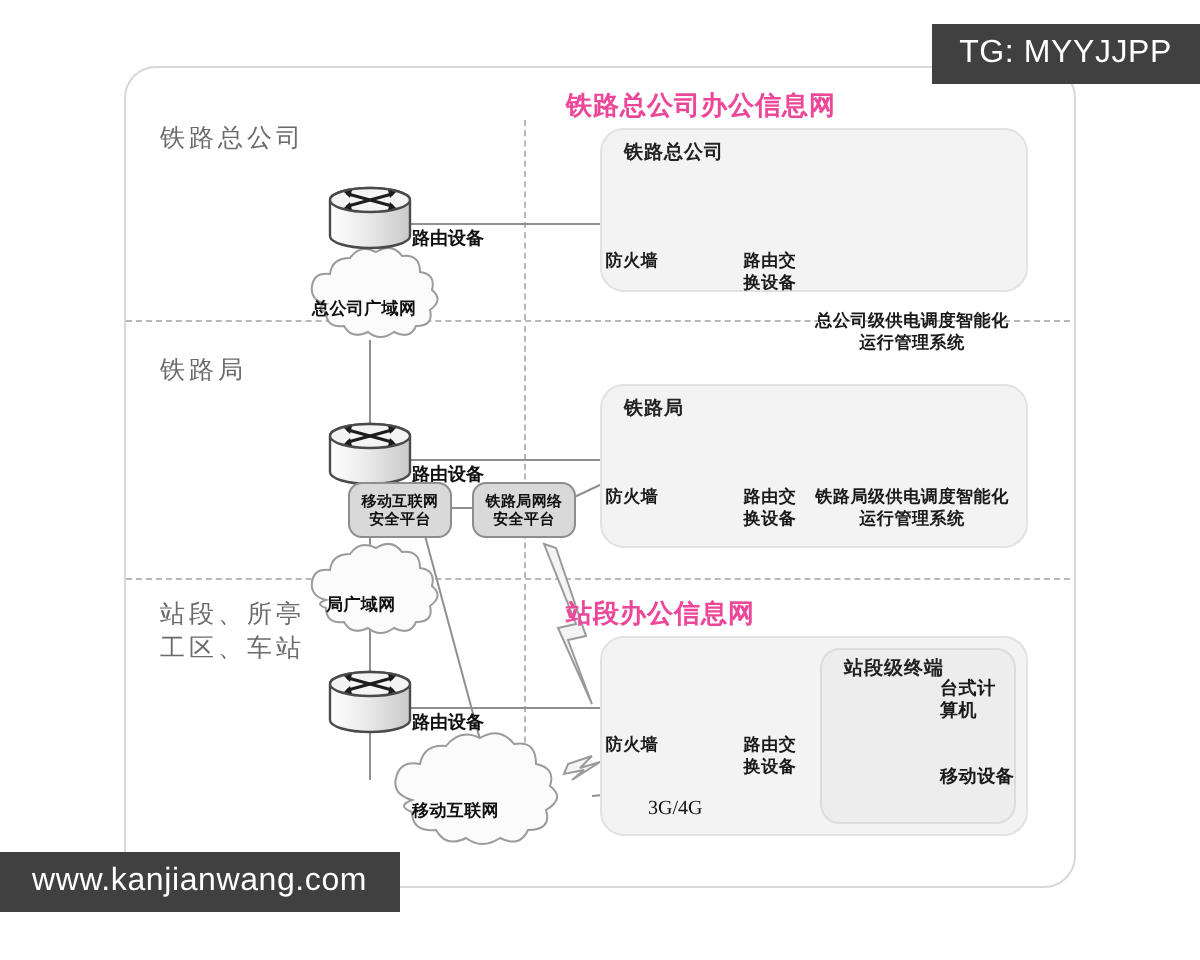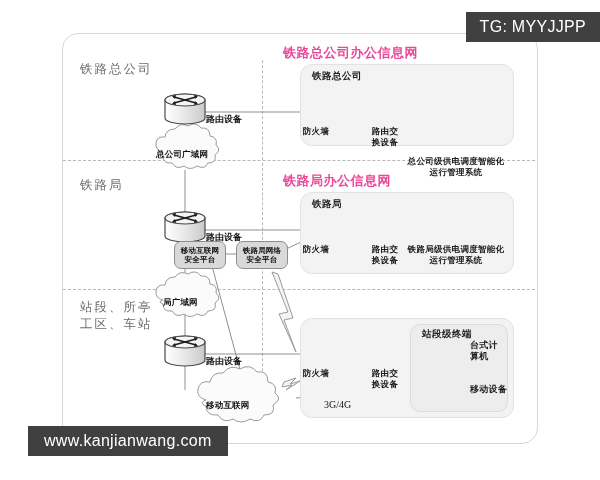--- a/index.html
+++ b/index.html
@@ -15,21 +15,21 @@
   
   .tag{
     position:absolute;
     background:#404040;
     color:#ffffff;
     font-family:"Liberation Sans",sans-serif;
     display:flex;align-items:center;justify-content:center;
     letter-spacing:.3px;
   }
   #tag-top{right:0;top:12px;height:30px;padding:0 14px;font-size:16px;}
-  #tag-bottom{left:0;bottom:24px;height:30px;padding:0 16px;font-size:16px;margin-left:28px;}
+  #tag-bottom{left:0;bottom:24px;height:30px;padding:0 16px;font-size:16px;}
 
   
   #outer-frame{
     position:absolute;left:62px;top:33px;width:474px;height:409px;
     border:1px solid #d8d8d8;border-radius:16px;background:#ffffff;
   }
 
   
   .hdash{position:absolute;border-top:1px dashed #b8b8b8;}
   .vdash{position:absolute;border-left:1px dashed #b8b8b8;}
@@ -333,21 +333,20 @@
   <div class="cloud-label" style="left:156px;top:149px;">总公司广域网</div>
 
   <div class="cap" style="left:294px;top:126px;width:44px;">防火墙</div>
   <div class="cap" style="left:363px;top:126px;width:44px;">路由交
 换设备</div>
   <div class="cap" style="left:404px;top:126px;width:104px;margin-top:30px;">总公司级供电调度智能化
 运行管理系统</div>
 
   <div class="zone-label" style="left:80px;top:176px;">铁路局</div>
 
-  <div class="sec-title" style="left:283px;top:172px;">铁路局办公信息网</div>
 
   <div class="panel" style="left:300px;top:192px;width:212px;height:80px;"></div>
   <div class="panel-title" style="left:312px;top:198px;">铁路局</div>
 
   <div class="plain-label" style="left:206px;top:231px;font-size:9px;font-weight:bold;font-family:'DejaVu Sans',sans-serif;">路由设备</div>
 
   <div class="platbox" style="left:174px;top:241px;width:50px;height:26px;">移动互联网
 安全平台</div>
   <div class="platbox" style="left:236px;top:241px;width:50px;height:26px;">铁路局网络
 安全平台</div>
@@ -356,20 +355,21 @@
 
   <div class="cap" style="left:294px;top:244px;width:44px;">防火墙</div>
   <div class="cap" style="left:363px;top:244px;width:44px;">路由交
 换设备</div>
   <div class="cap" style="left:404px;top:244px;width:104px;">铁路局级供电调度智能化
 运行管理系统</div>
 
   <div class="zone-label" style="left:80px;top:298px;">站段、所亭
 工区、车站</div>
 
+  <div class="sec-title" style="left:283px;top:298px;">站段办公信息网</div>
 
   <div class="panel" style="left:300px;top:318px;width:212px;height:98px;"></div>
 
   <div class="subpanel" style="left:410px;top:324px;width:96px;height:86px;"></div>
   <div class="panel-title" style="left:422px;top:328px;">站段级终端</div>
 
   <div class="plain-label" style="left:206px;top:355px;font-size:9px;font-weight:bold;font-family:'DejaVu Sans',sans-serif;">路由设备</div>
 
   <div class="cloud-label" style="left:206px;top:400px;">移动互联网</div>
 

